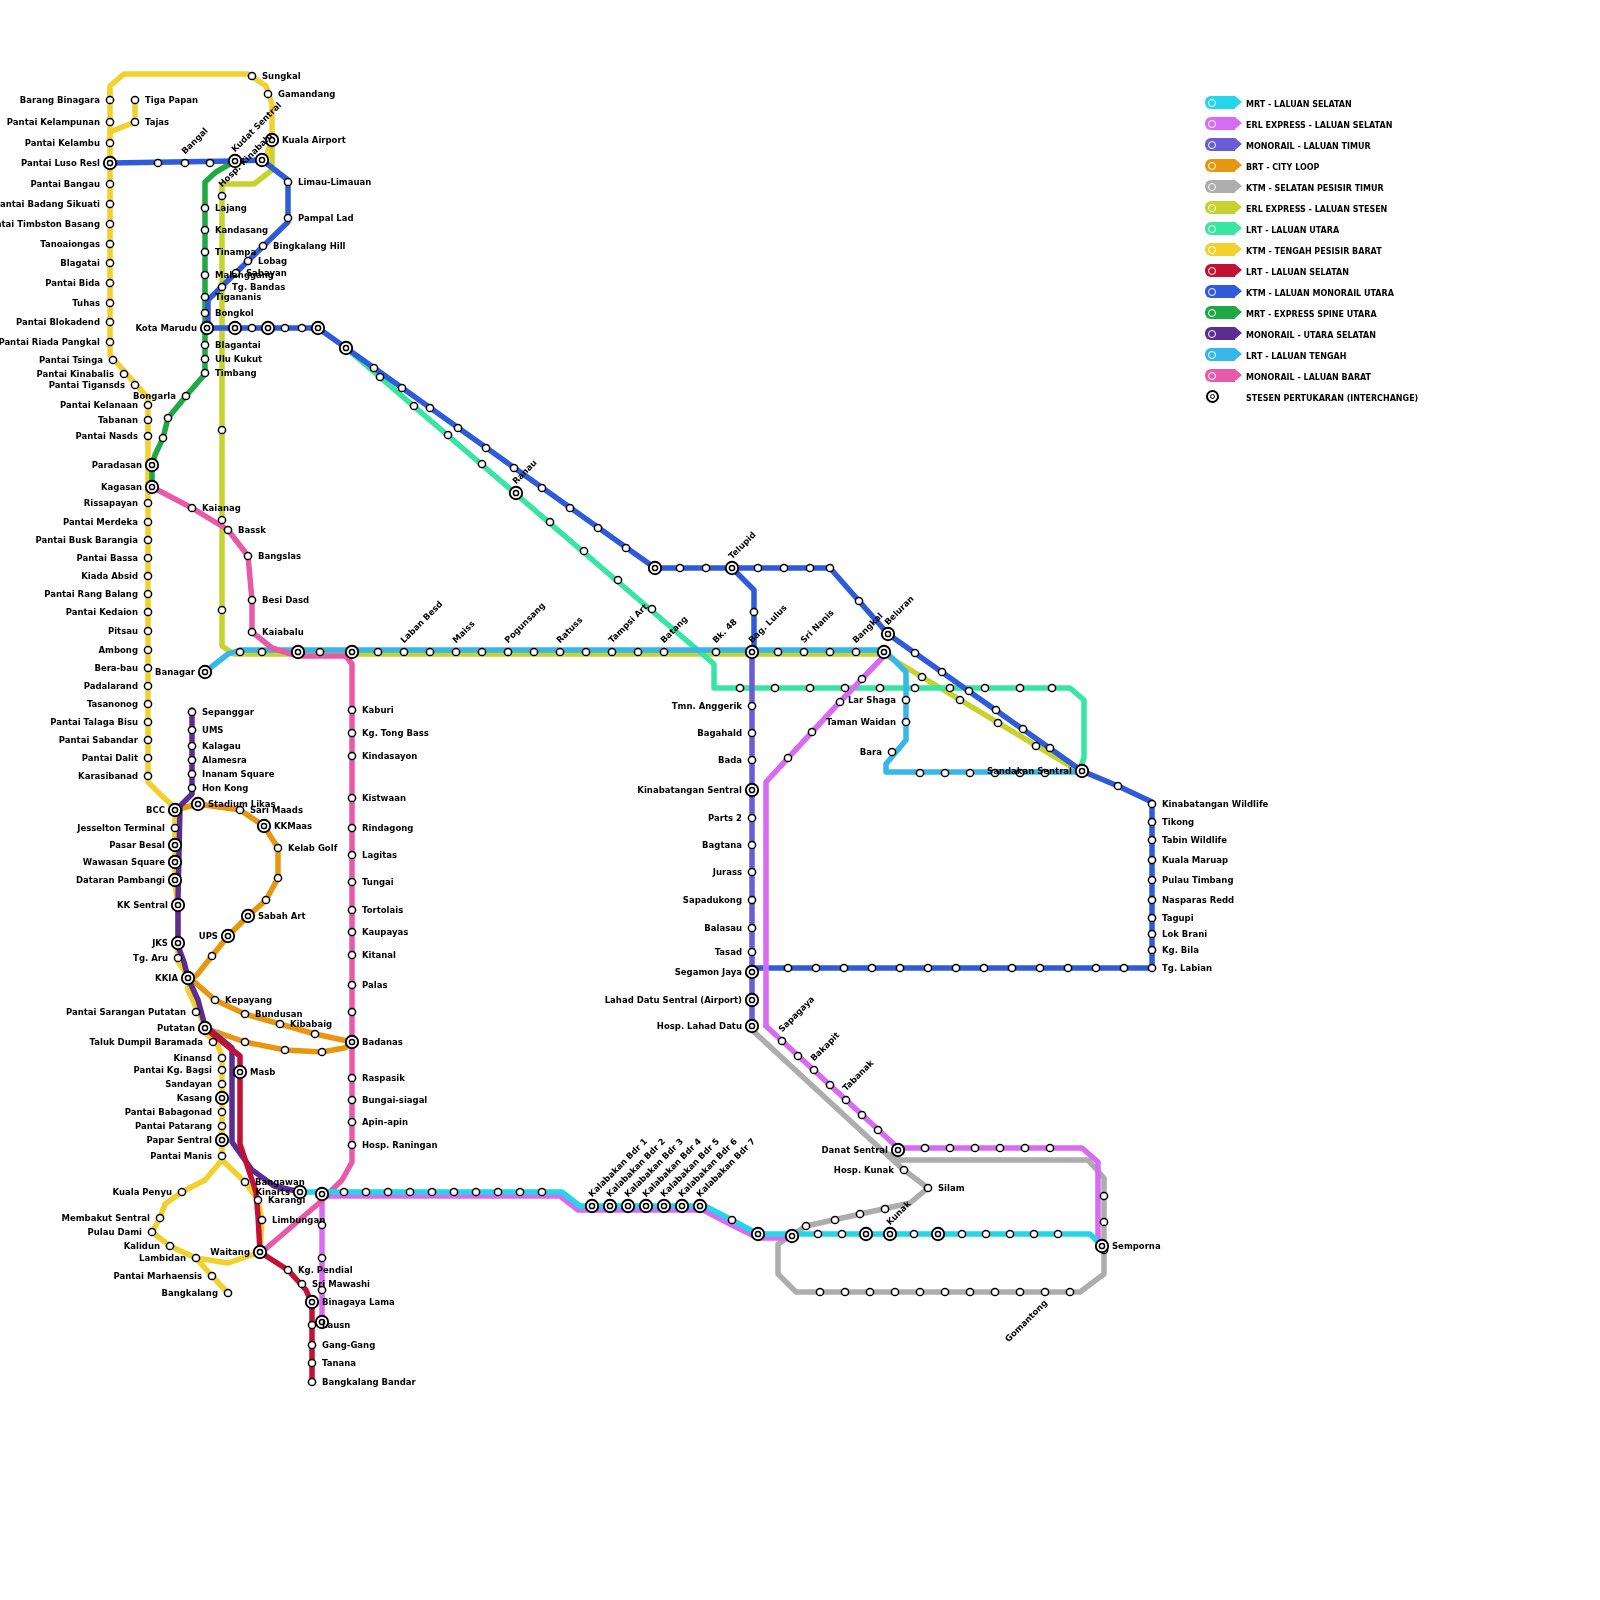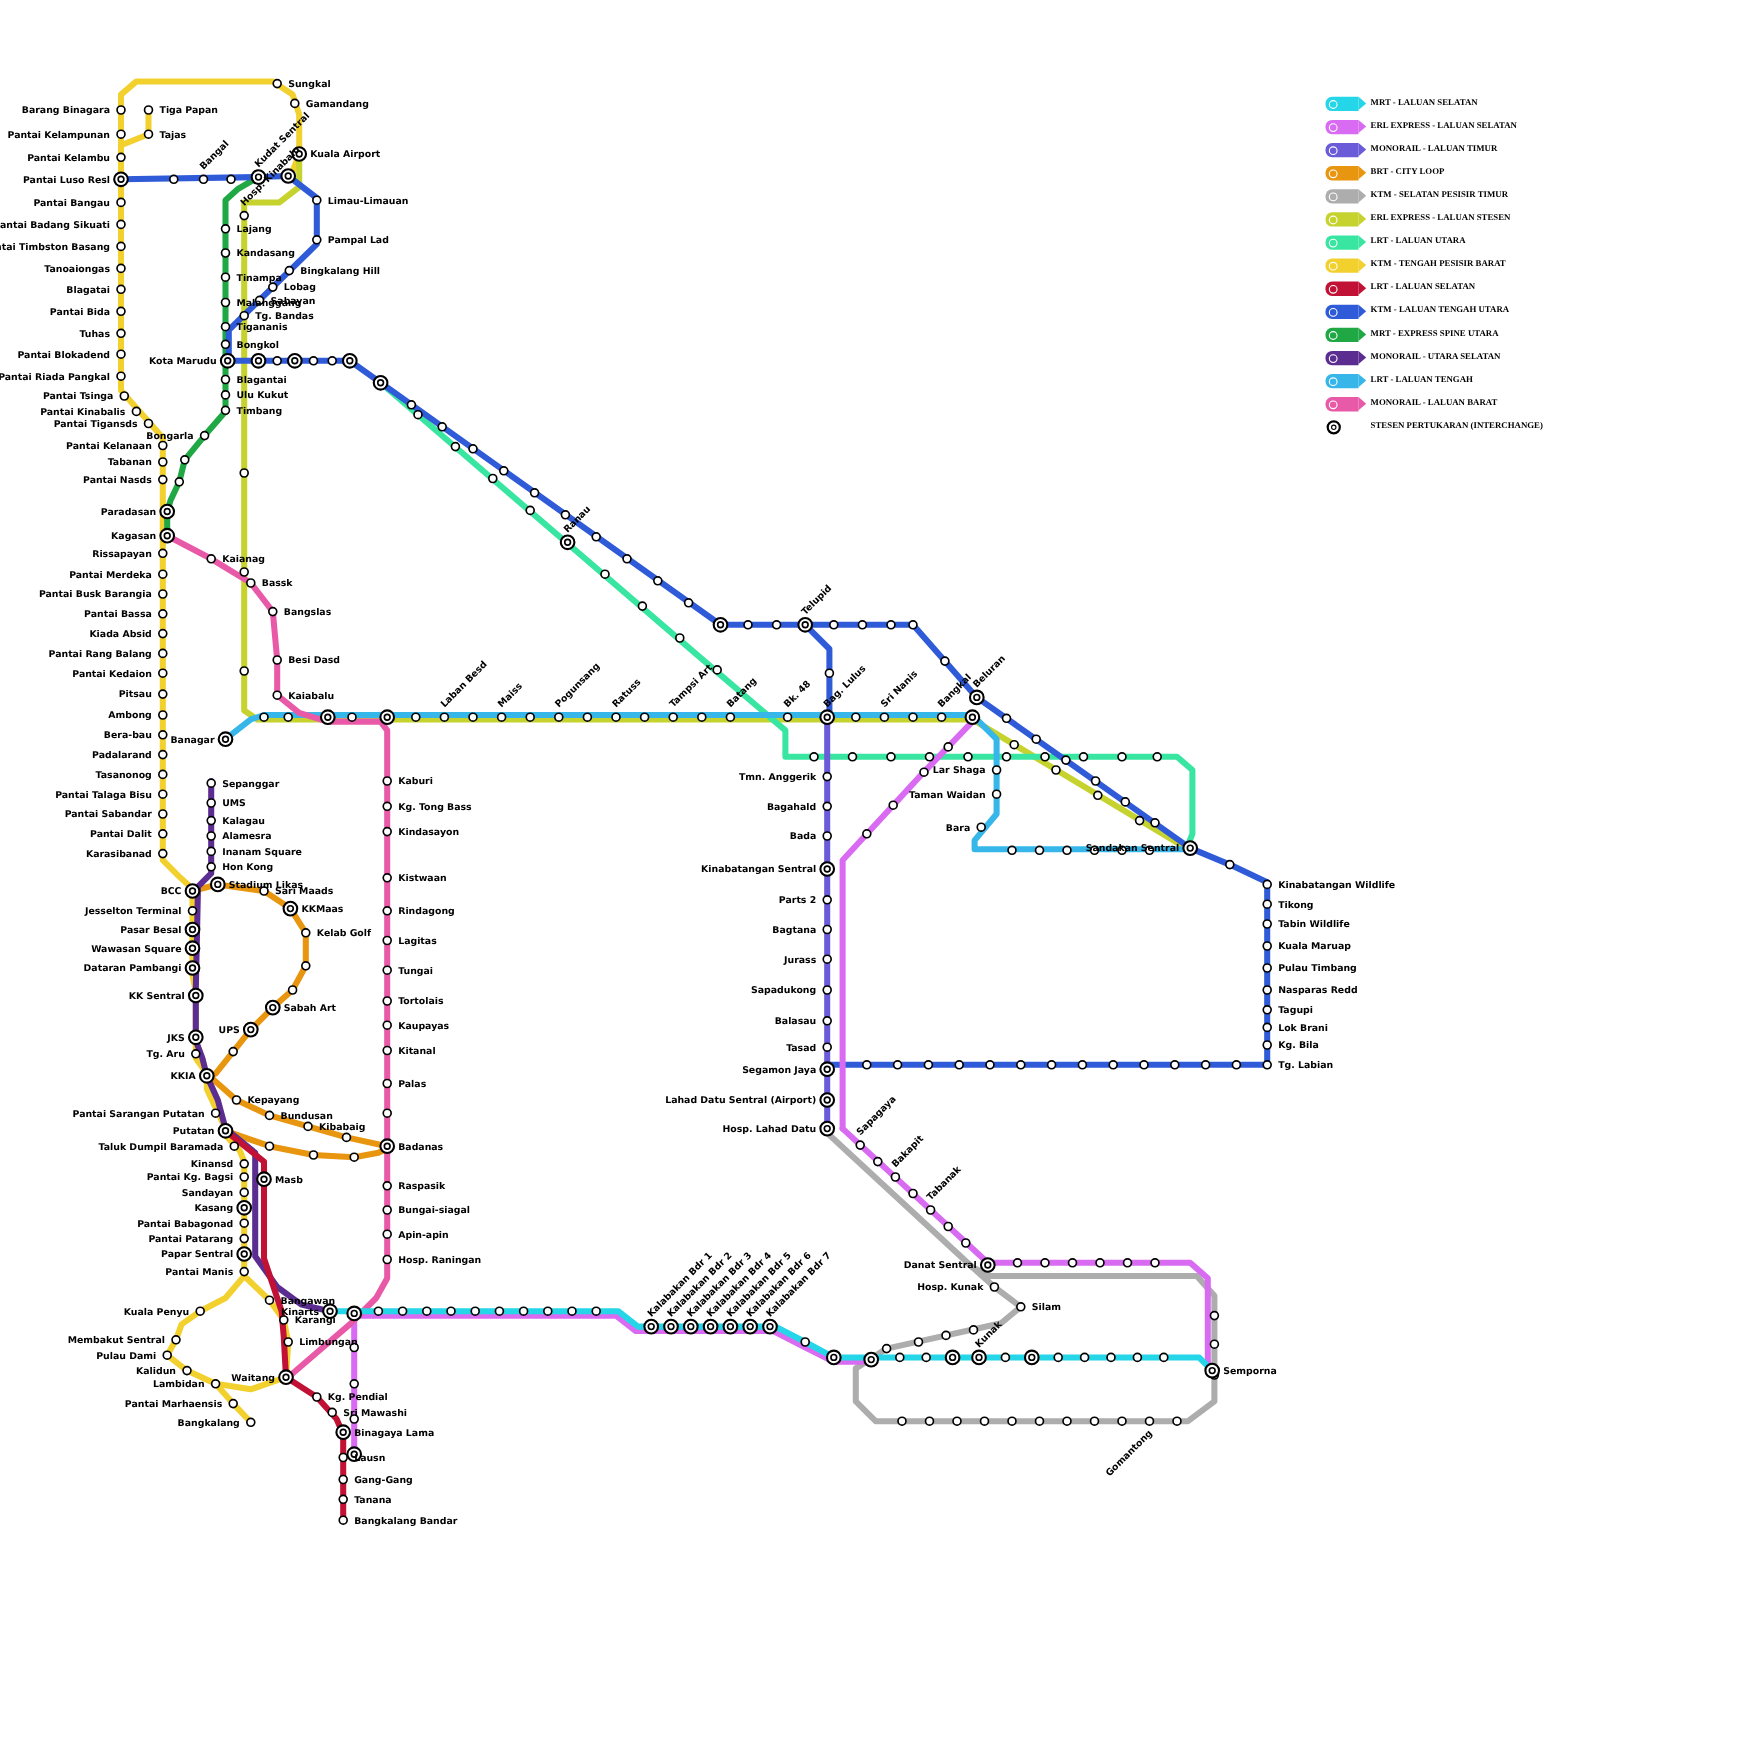--- a/index.html
+++ b/index.html
@@ -1,21 +1,21 @@
 <!DOCTYPE html>
 <html><head>
 <meta charset="utf-8">
 <style>
   html,body{margin:0;padding:0;background:#ffffff;}
   body{width:1600px;height:1600px;position:relative;font-family:"DejaVu Sans",sans-serif;overflow:hidden;}
   #map-wrap{position:absolute;left:0;top:0;width:1600px;height:1600px;}
   #map-svg{position:absolute;left:0;top:0;}
   #map-svg text{font-family:"DejaVu Sans",sans-serif;font-weight:bold;fill:#000;}
   #legend{position:absolute;left:1205px;top:88px;width:190px;}
-  .legend-item{display:flex;align-items:flex-start;height:21px;font-family:Liberation Serif, serif;}
+  .legend-item{display:flex;align-items:flex-end;height:21px;}
   .swatch{position:relative;width:30px;height:13px;border-radius:6px 0 0 6px;flex:0 0 30px;}
   .swatch::after{content:"";position:absolute;left:100%;top:0;border-top:6.5px solid transparent;
     border-bottom:6.5px solid transparent;border-left:7px solid currentColor;}
   .ring{position:absolute;left:3px;top:2.5px;width:6px;height:6px;border:1.7px solid #fff;border-radius:50%;}
   .legend-label{font-size:8px;font-weight:bold;color:#000;margin-left:11px;white-space:nowrap;}
   .ic-icon{position:relative;flex:0 0 30px;display:flex;justify-content:flex-start;}
   .ic-outer{width:9px;height:9px;border:2px solid #000;border-radius:50%;background:#fff;display:flex;align-items:center;justify-content:center;margin-left:1px;}
   .ic-inner{width:3px;height:3px;border:1.5px solid #000;border-radius:50%;background:#fff;}
 </style>
 </head>
@@ -1461,21 +1461,21 @@
       <div class="legend-item">
         <span class="swatch" style="background: rgb(193, 18, 54); color: rgb(193, 18, 54);">
           <span class="ring"></span>
         </span>
         <span class="legend-label">LRT - LALUAN SELATAN</span>
       </div>
       <div class="legend-item">
         <span class="swatch" style="background: rgb(47, 91, 217); color: rgb(47, 91, 217);">
           <span class="ring"></span>
         </span>
-        <span class="legend-label">KTM - LALUAN TENGAH UTARA</span>
+        <span class="legend-label">KTM - LALUAN MONORAIL UTARA</span>
       </div>
       <div class="legend-item">
         <span class="swatch" style="background: rgb(31, 168, 68); color: rgb(31, 168, 68);">
           <span class="ring"></span>
         </span>
         <span class="legend-label">MRT - EXPRESS SPINE UTARA</span>
       </div>
       <div class="legend-item">
         <span class="swatch" style="background: rgb(92, 45, 145); color: rgb(92, 45, 145);">
           <span class="ring"></span>

